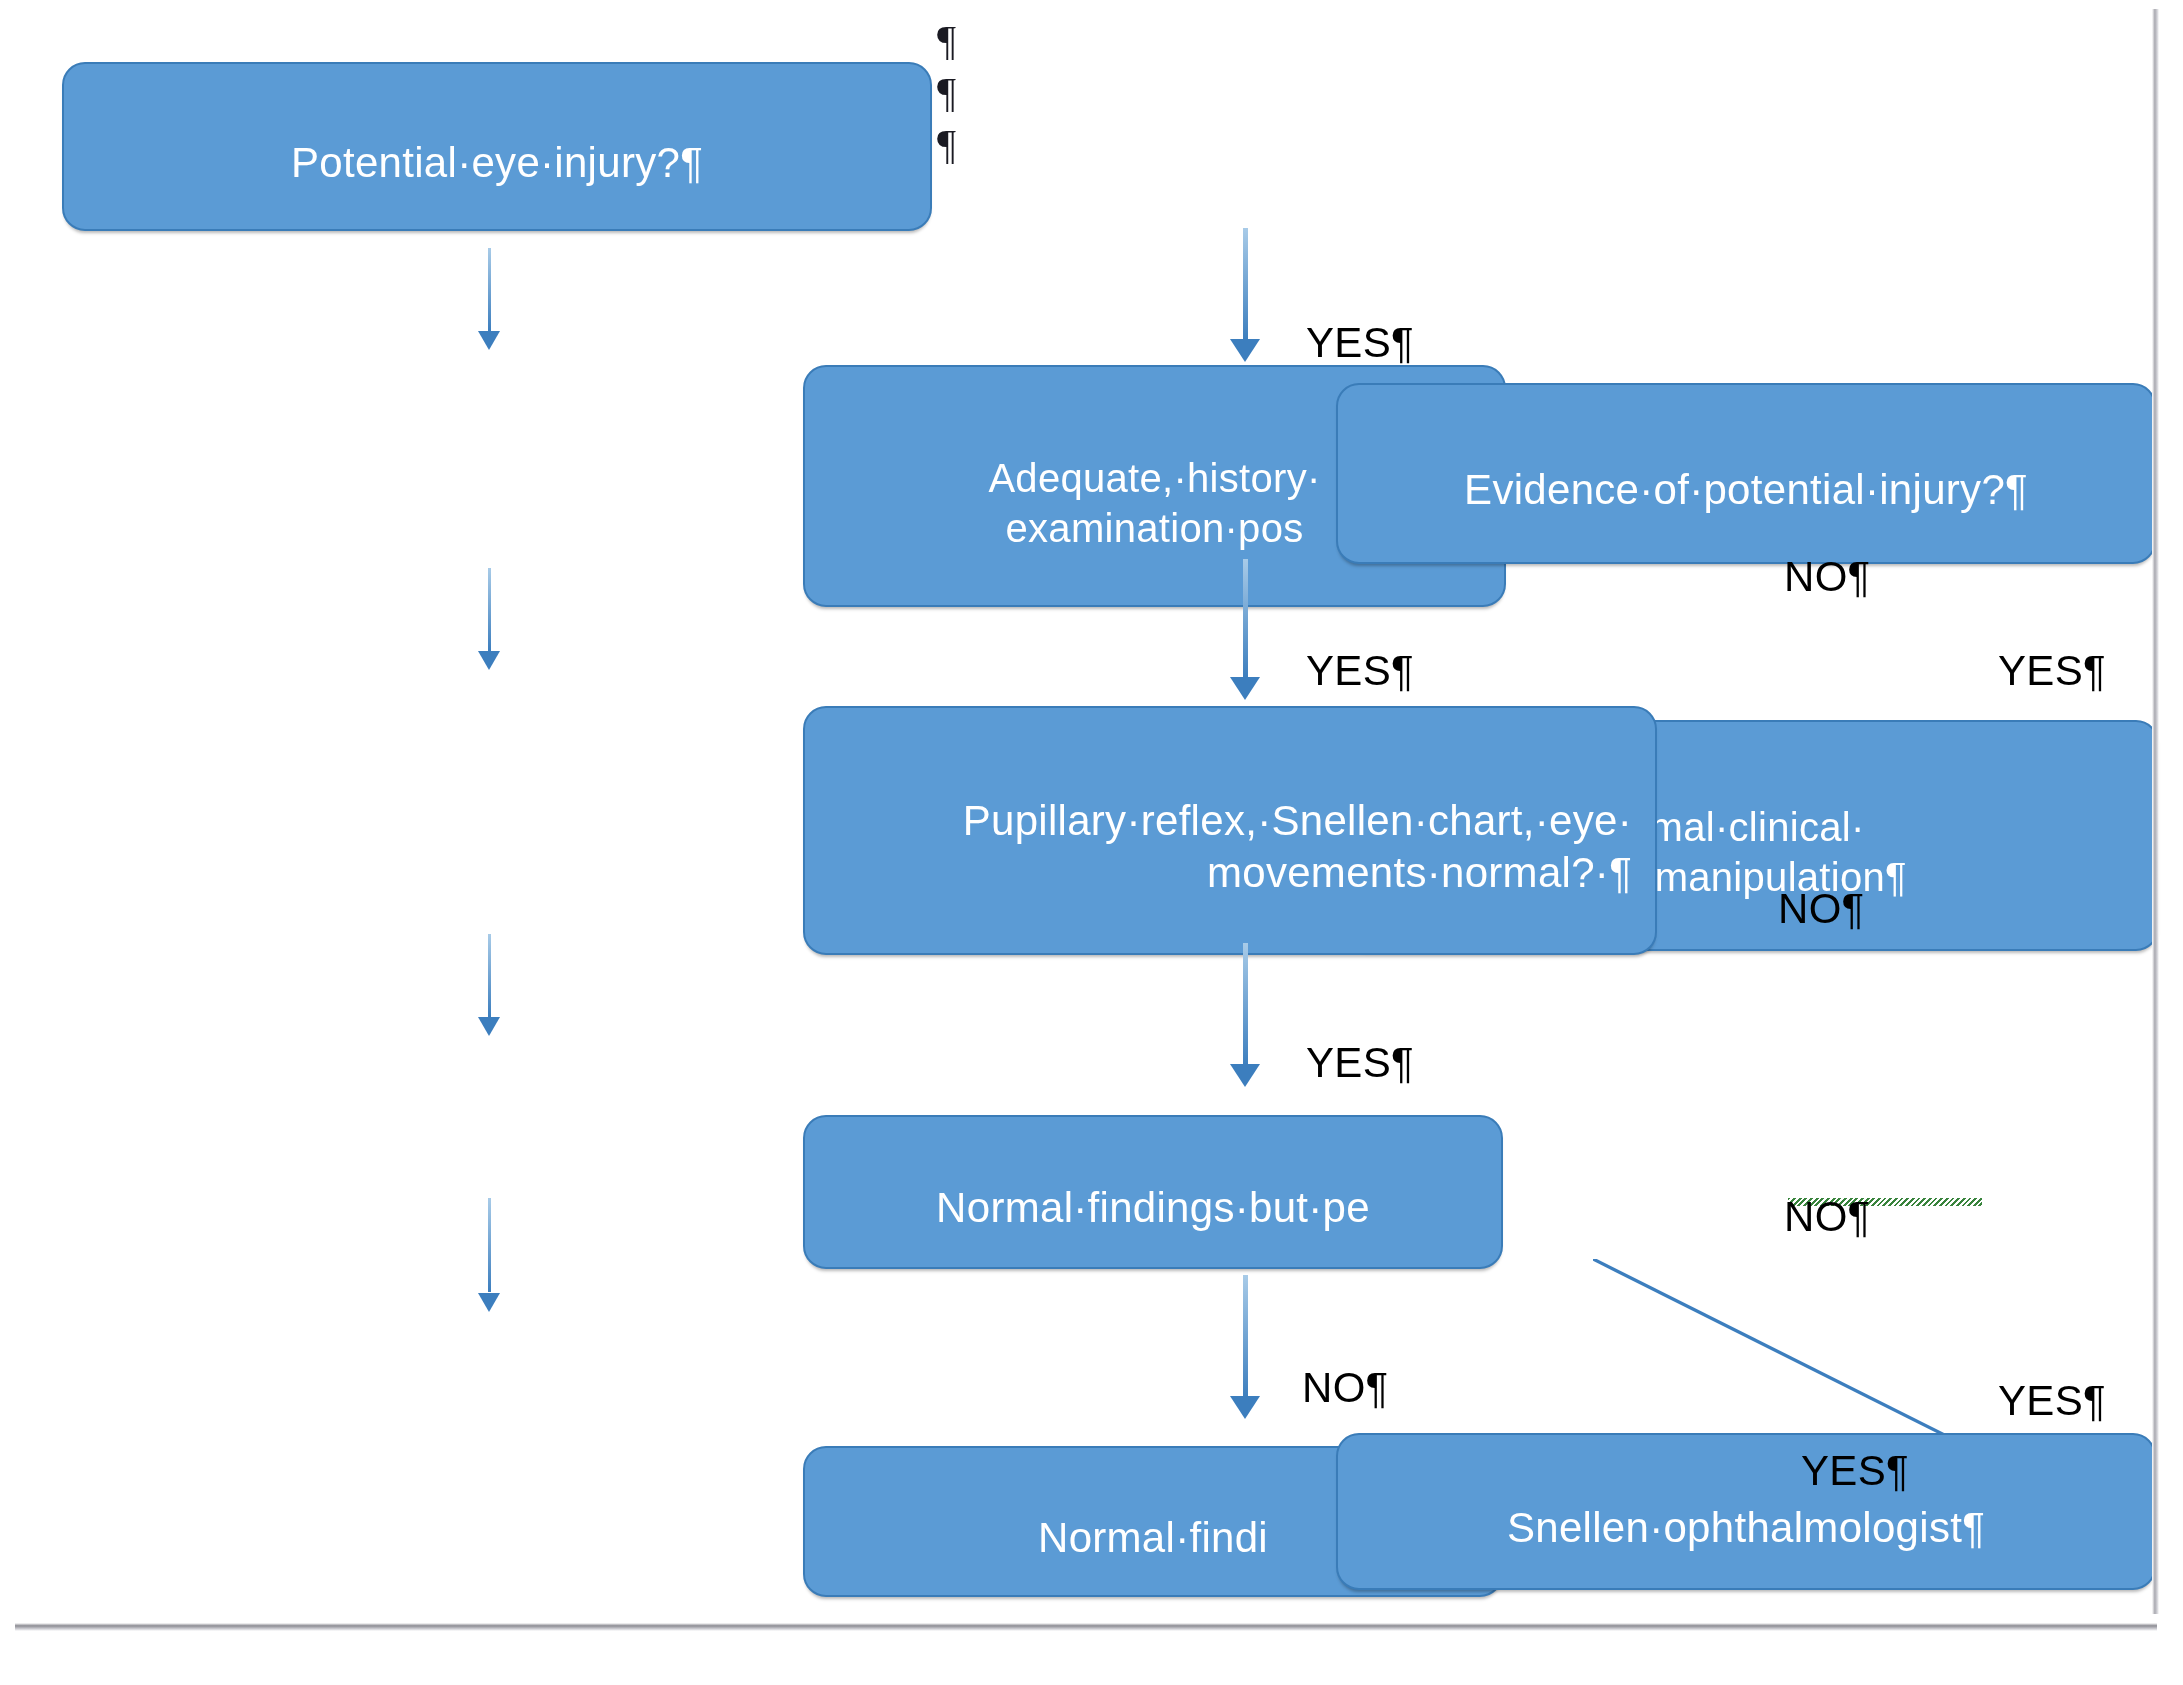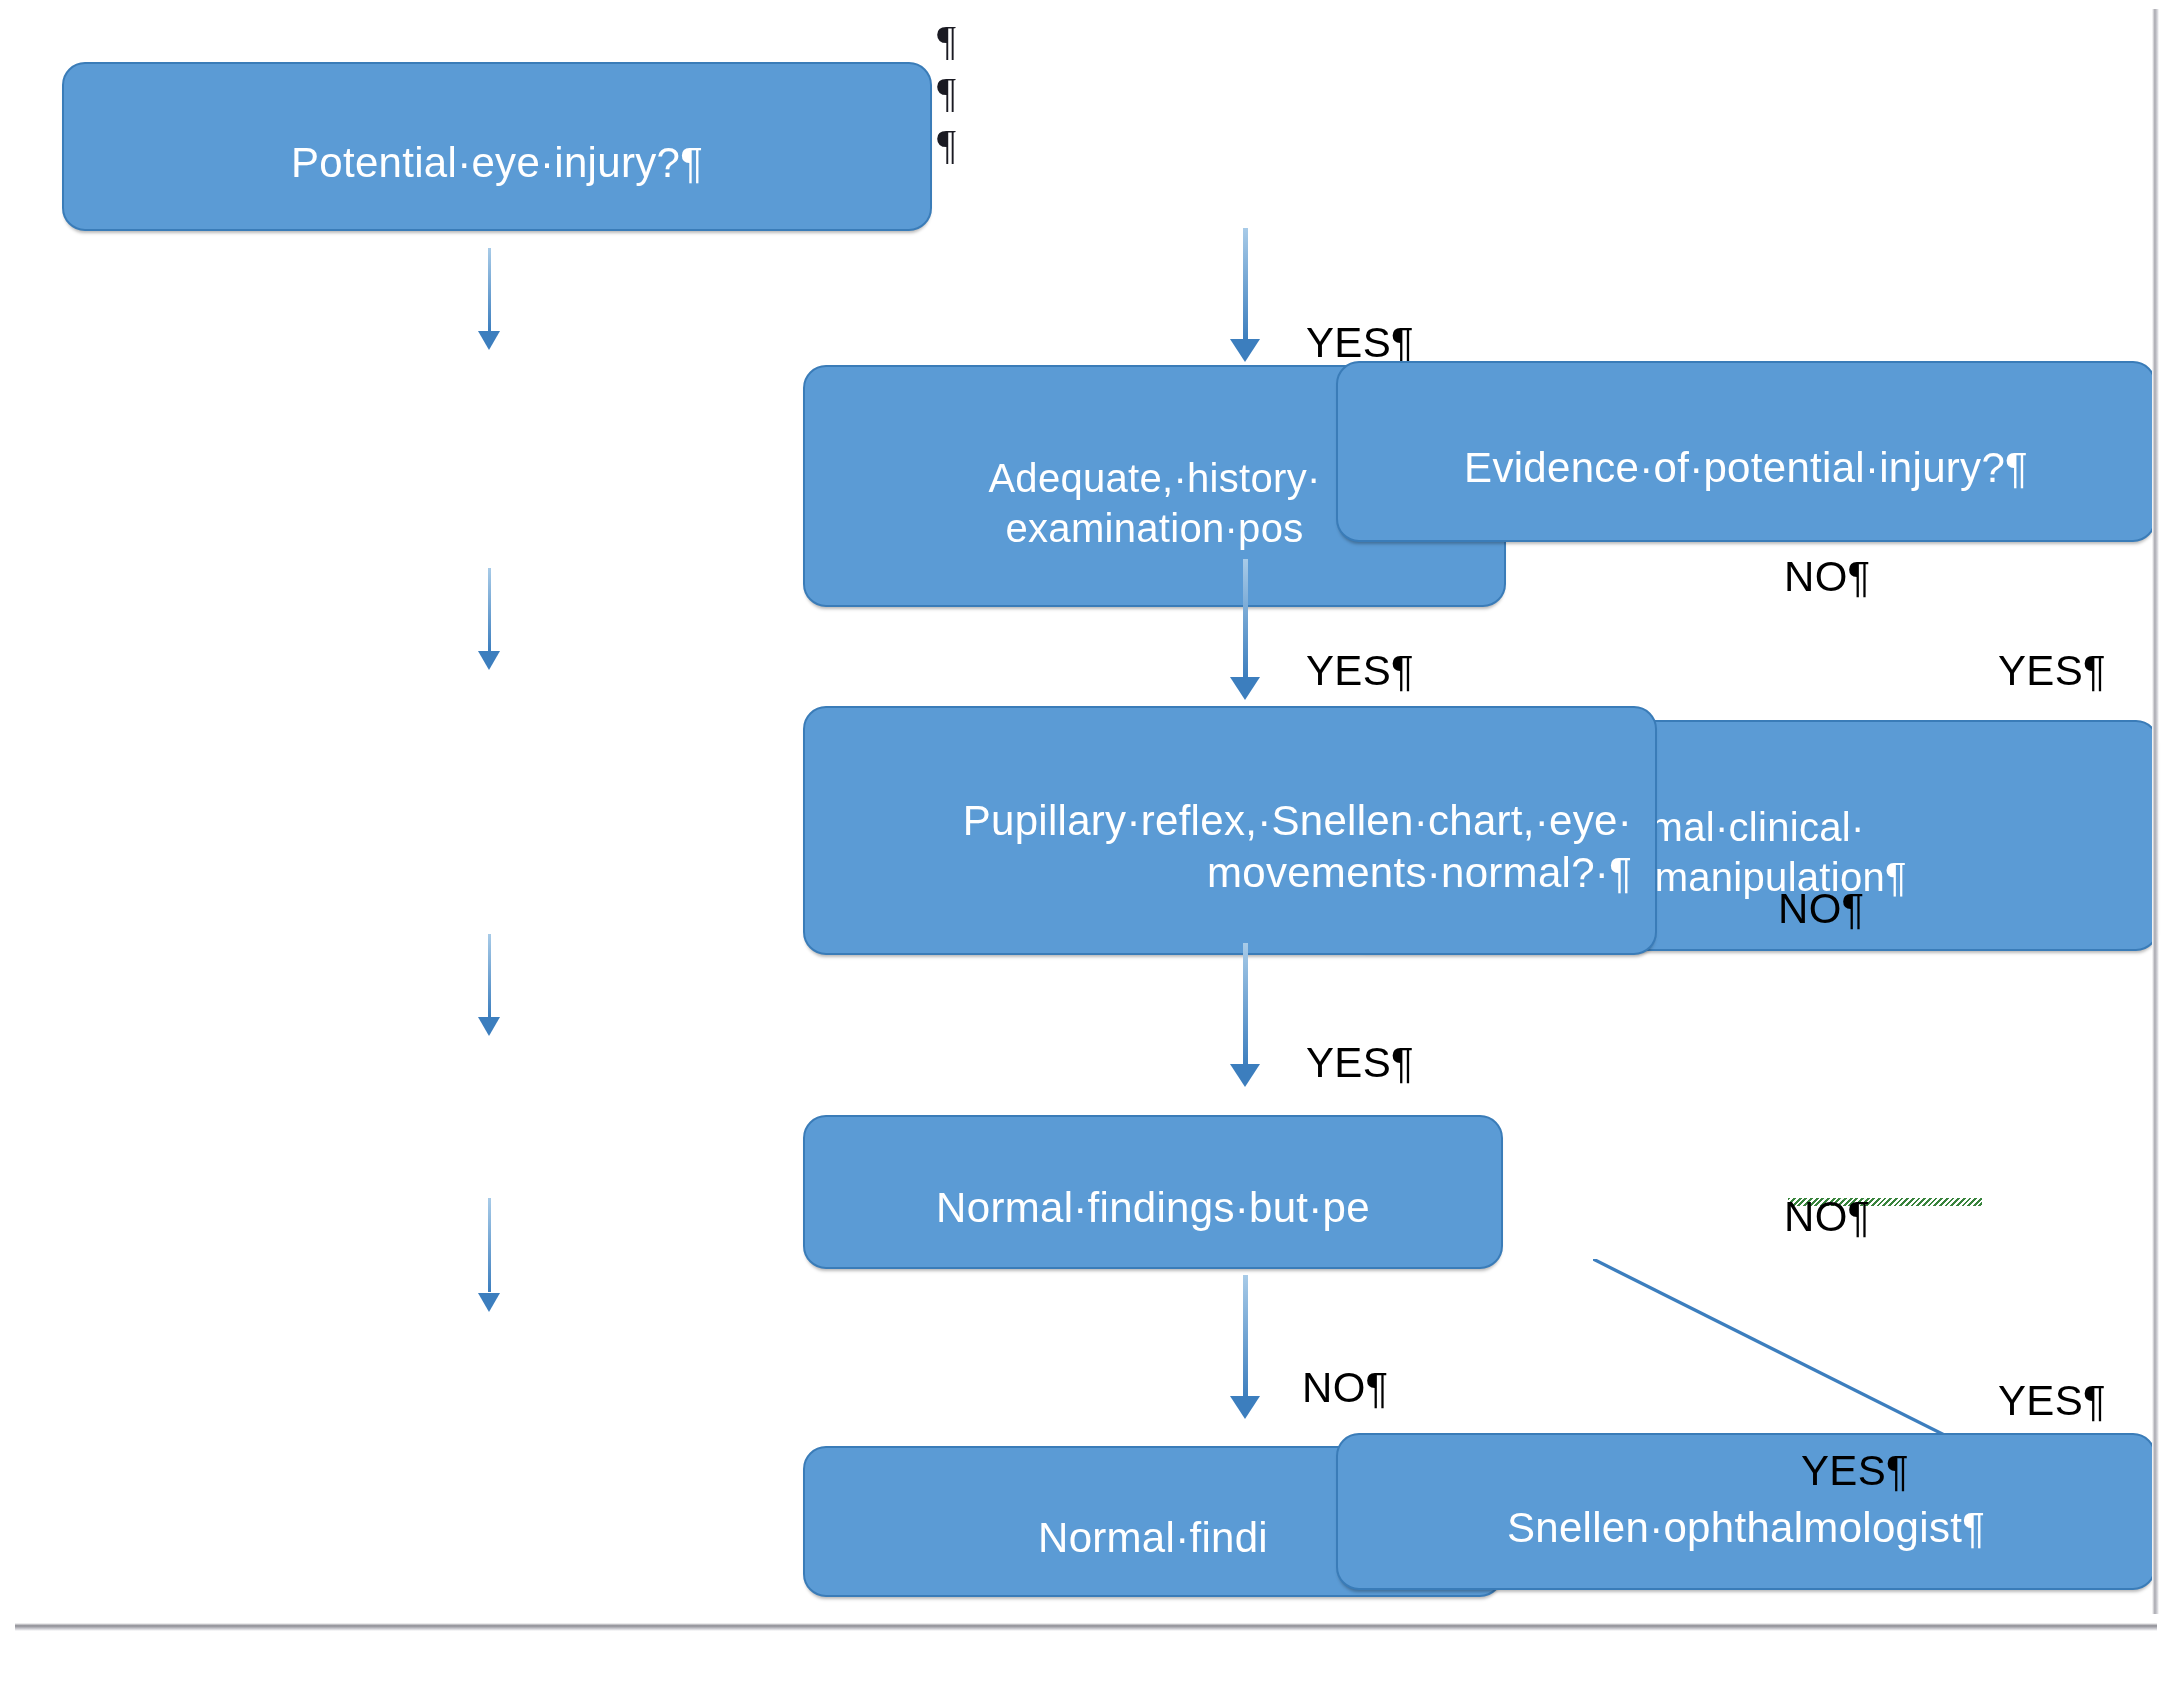--- a/index.html
+++ b/index.html
@@ -164,21 +164,21 @@
   </div>
   <div class="blabel" style="left:1306px; top:271px;">
     <span>YES¶</span>
   </div>
 
   <div class="node wrap" id="n-adequate" style="left:803px; top:365px; width:703px; height:242px; font-size:40px;">
     <span class="txt">Adequate,·history·
 examination·pos</span>
   </div>
 
-  <div class="node" id="n-evidence" style="left:1336px; top:361px; width:820px; height:181px;">
+  <div class="node" id="n-evidence" style="left:1336px; top:383px; width:820px; height:181px;">
     <span class="txt">Evidence·of·potential·injury?¶</span>
   </div>
   <div class="blabel" style="left:1784px; top:505px;">
     <span>NO¶</span>
   </div>
 
   <div class="arrow" style="left:1225px; top:559px; width:40px; height:141px;">
     <div class="shaft" style="height:119px;"></div>
     <div class="head"></div>
   </div>

